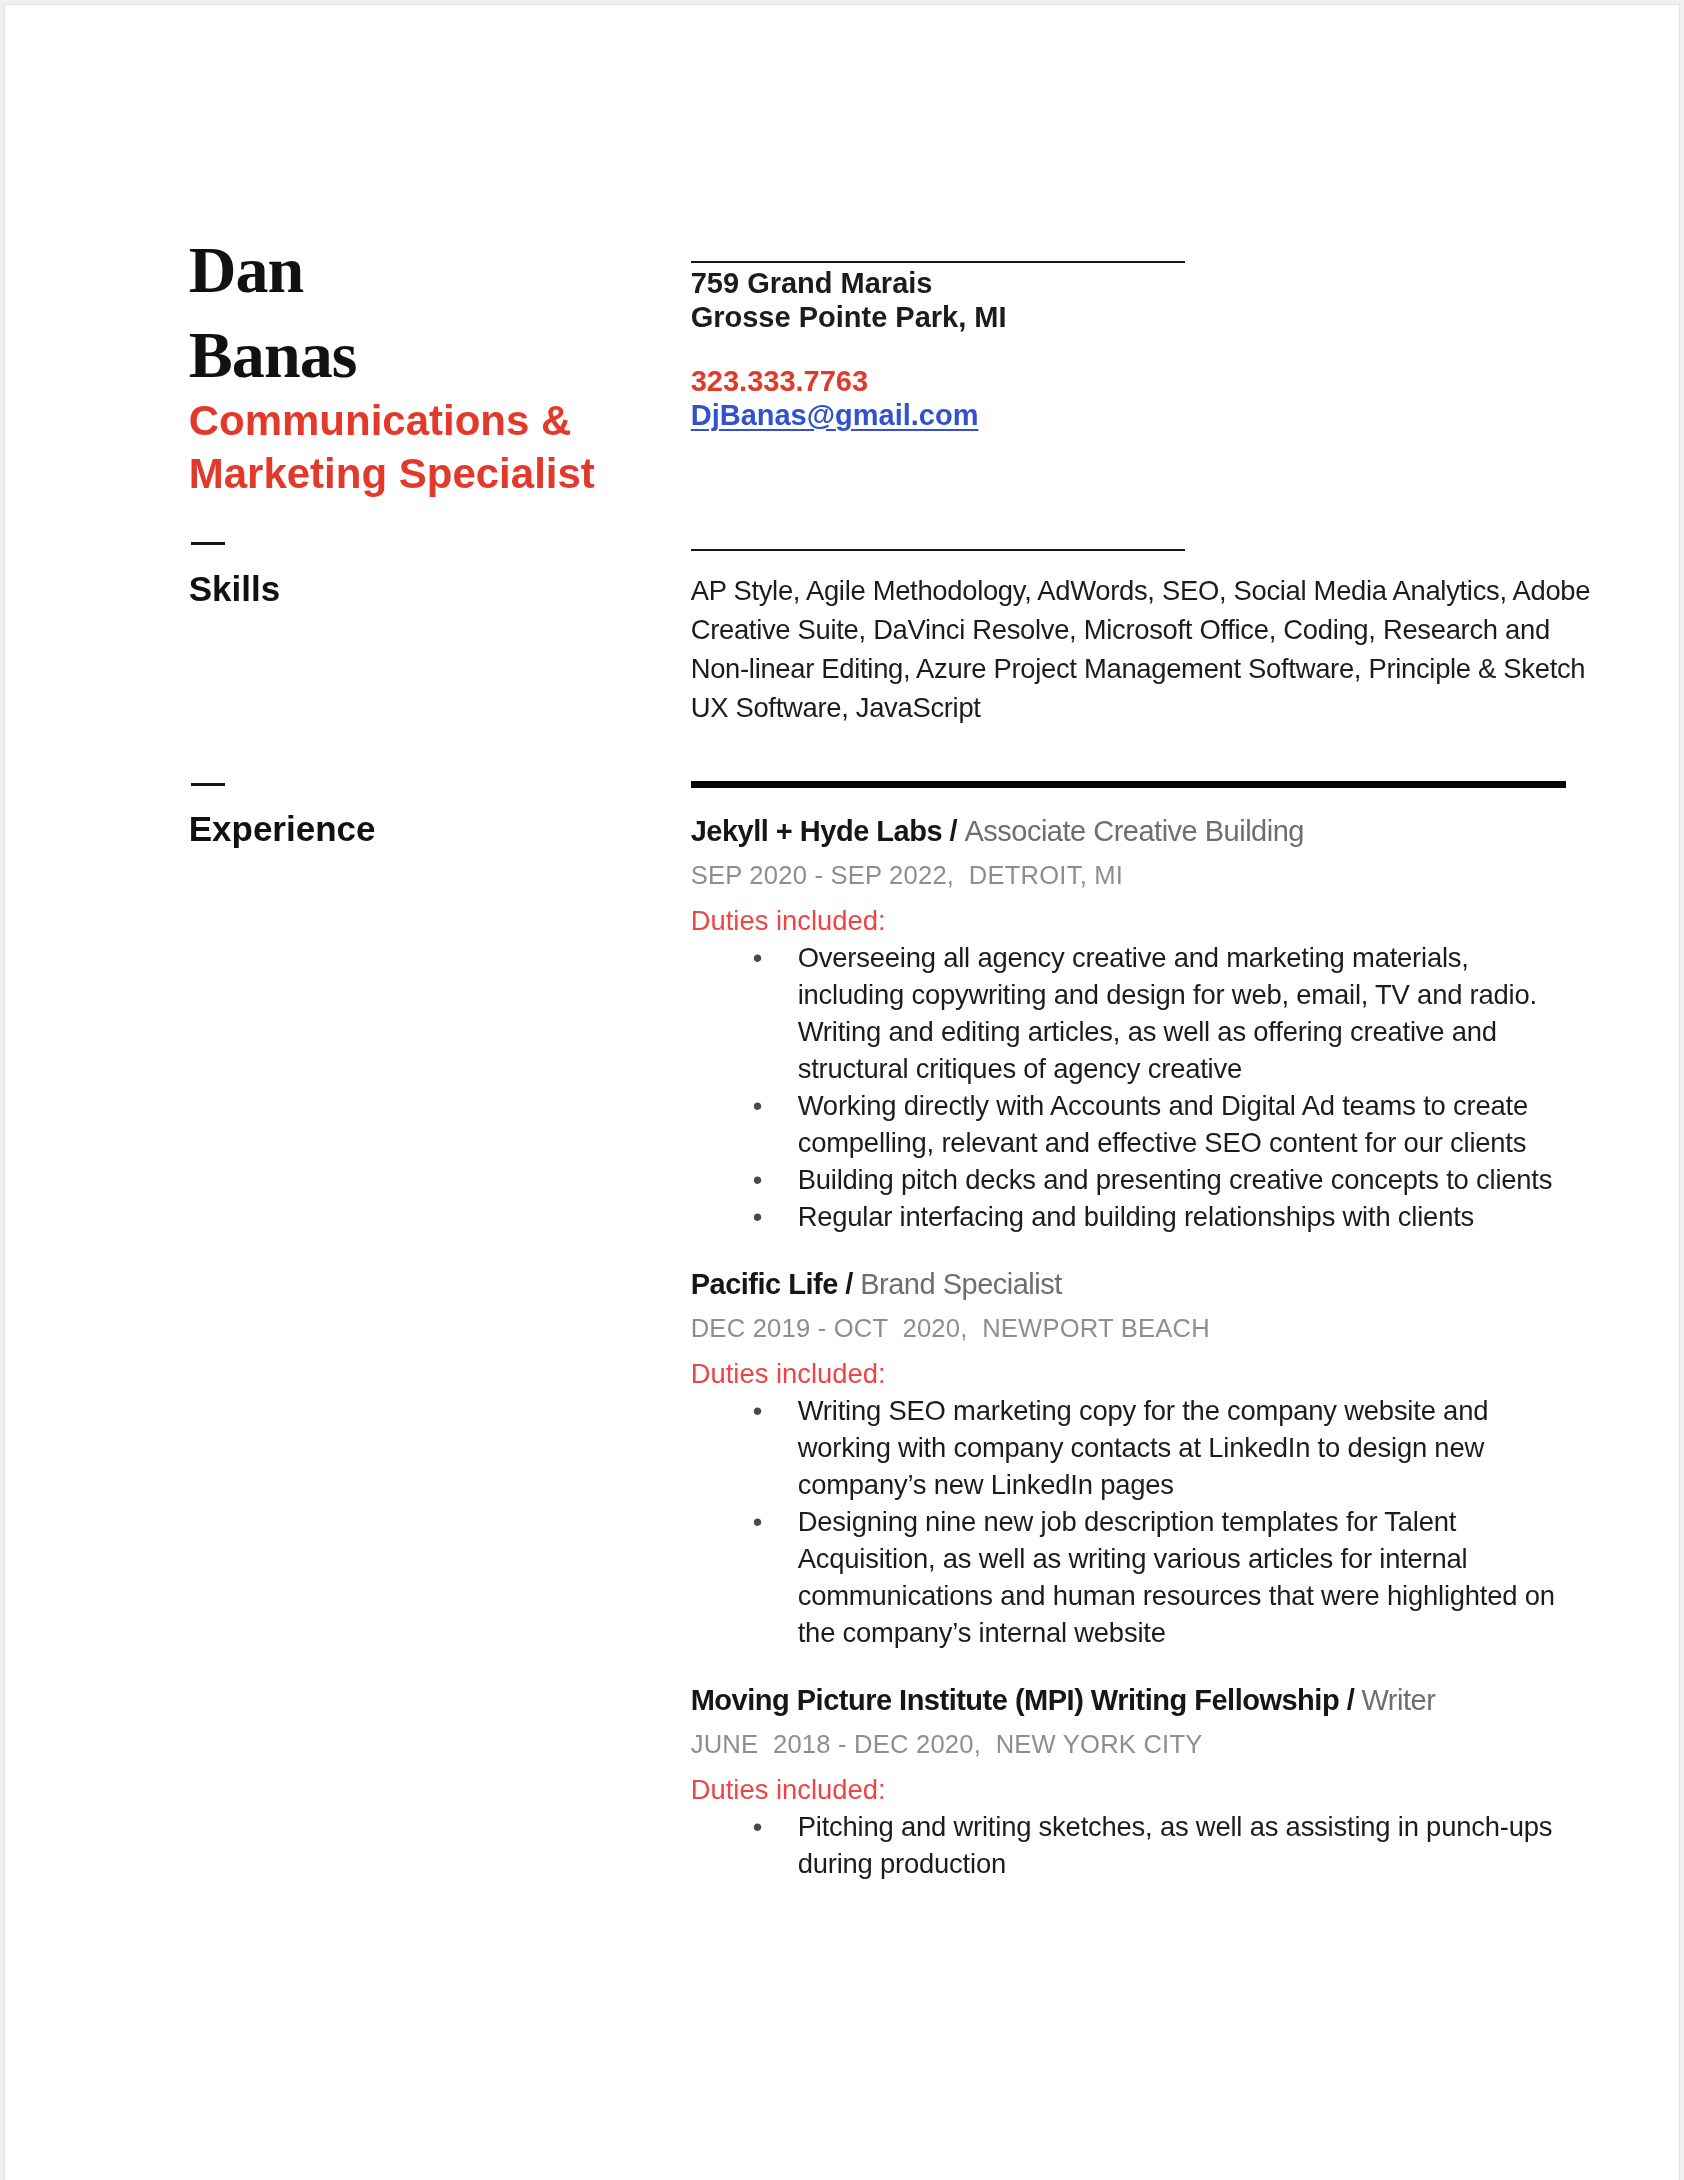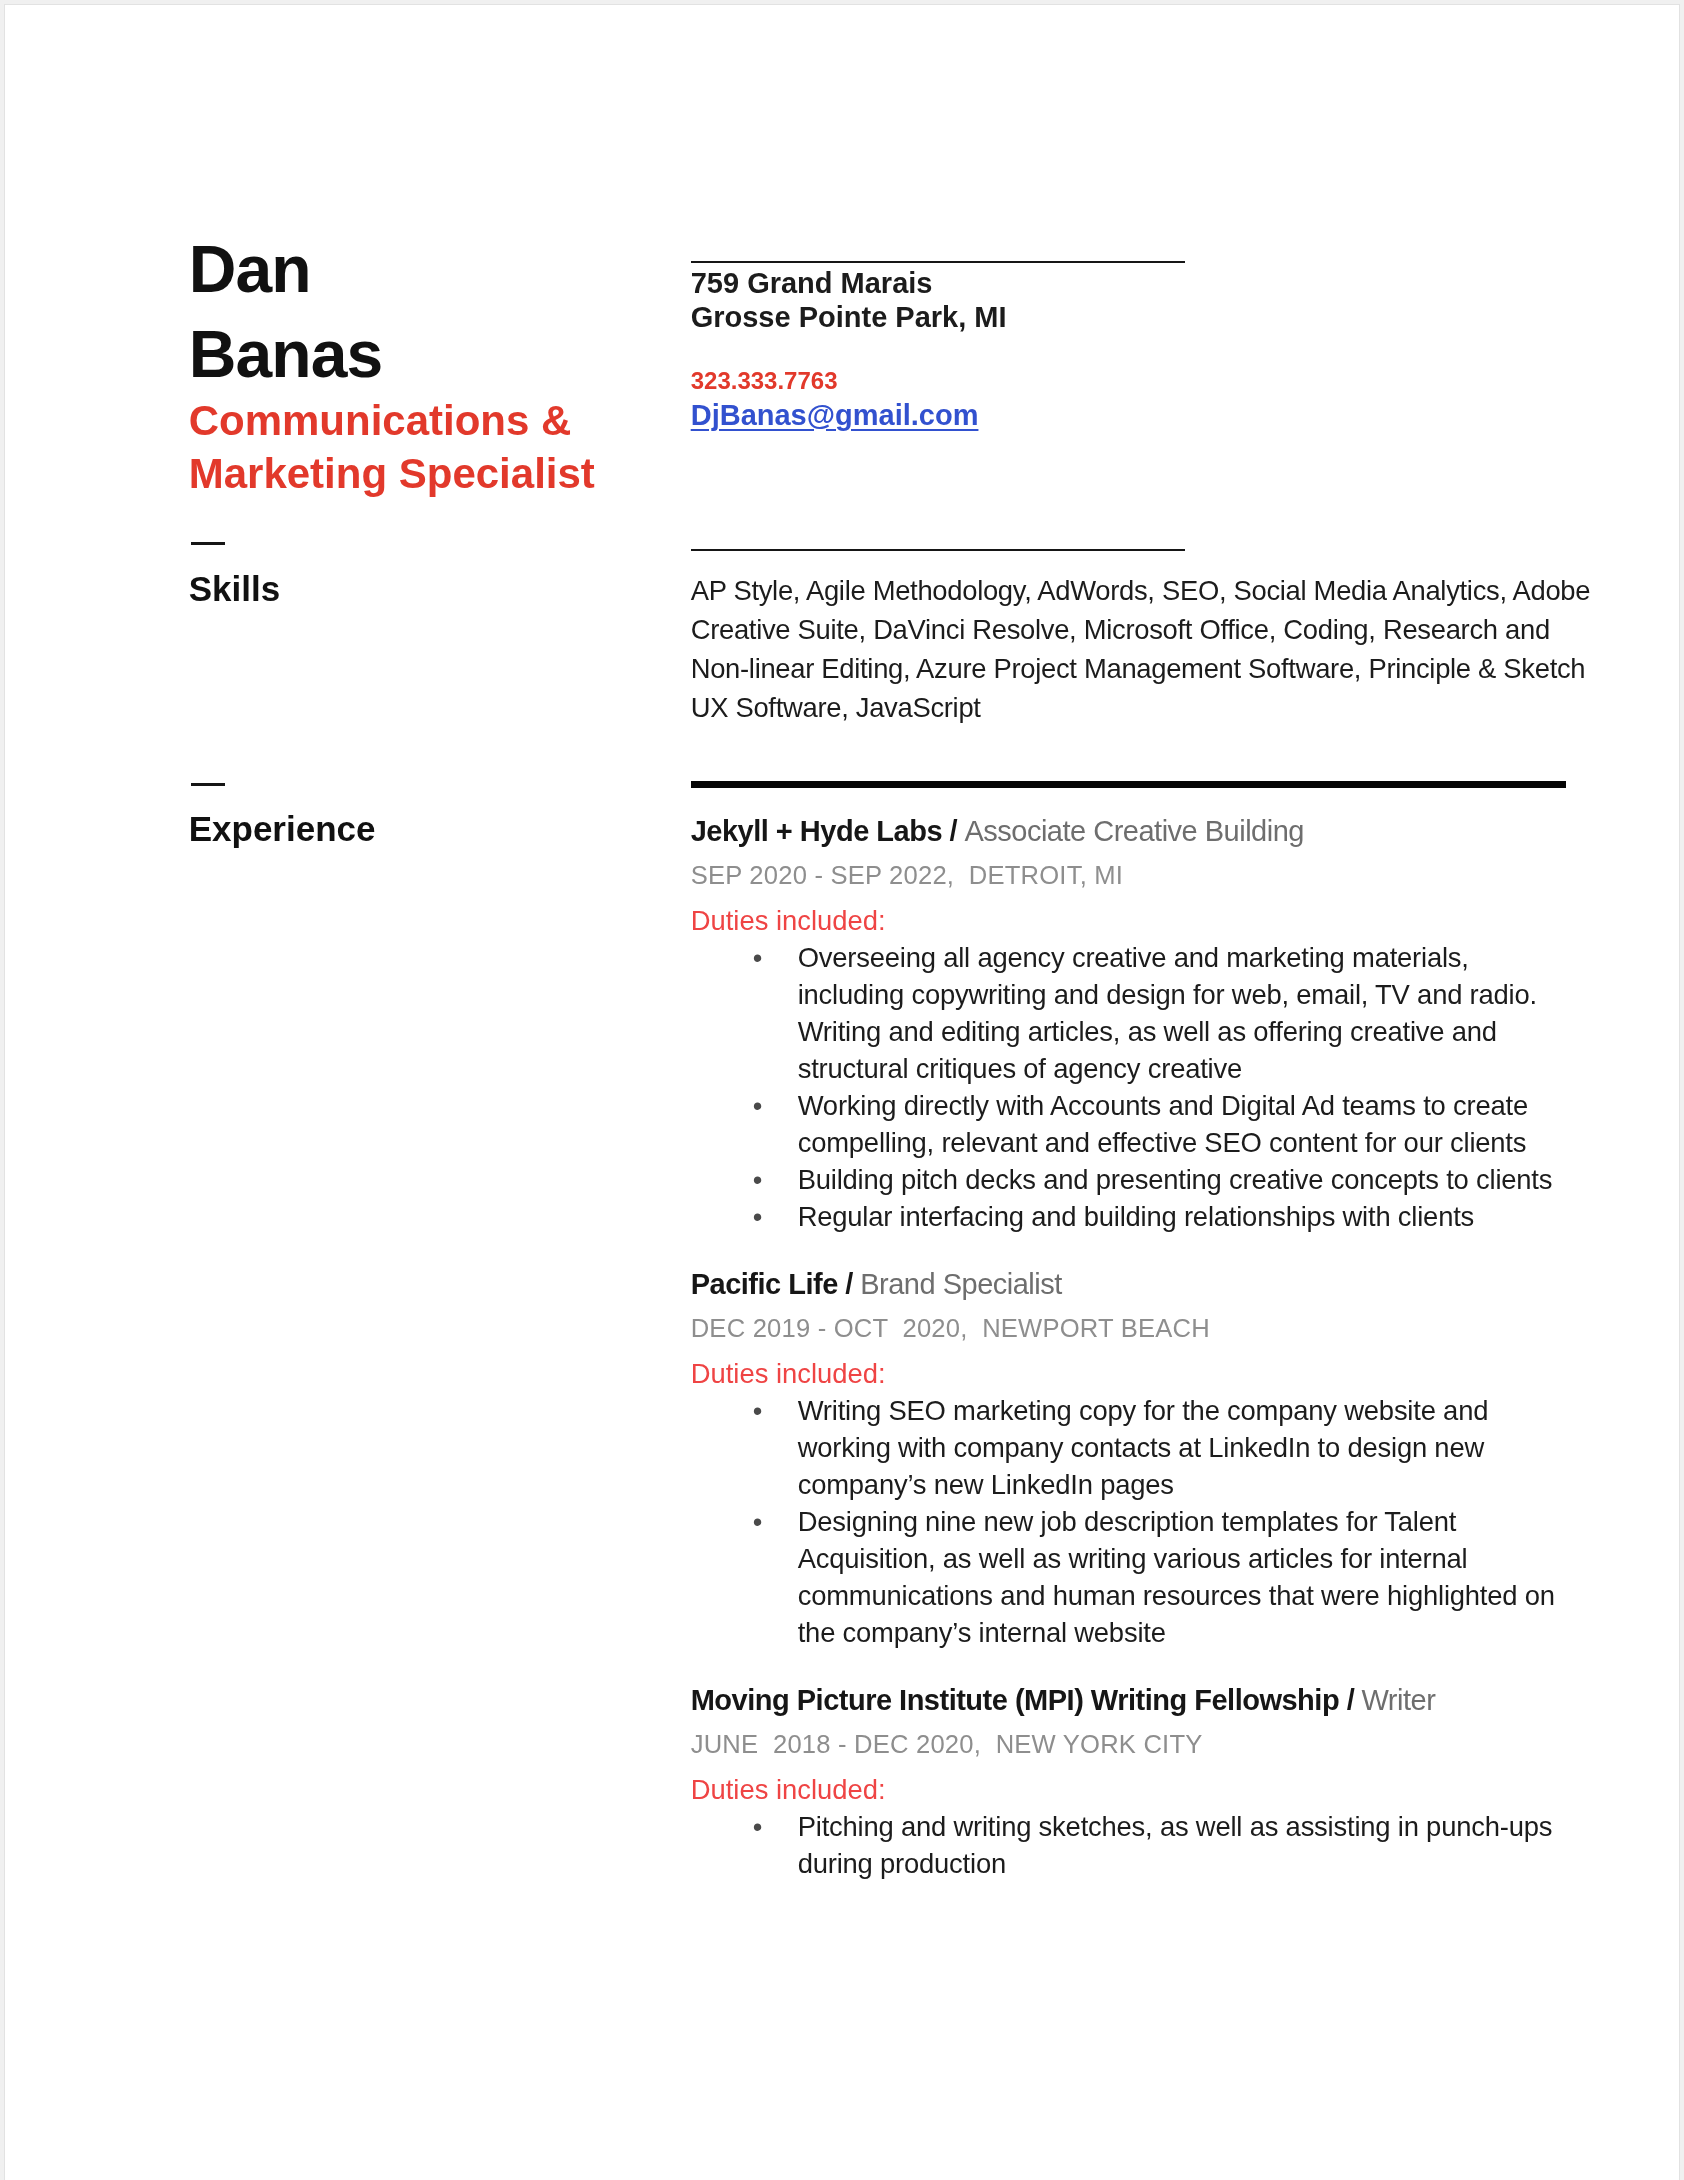--- a/index.html
+++ b/index.html
@@ -17,21 +17,21 @@
     background: #ffffff;
     border: 0.9px solid #e2e2e2;
     border-bottom: none;
     box-sizing: border-box;
   }
 
   
   .name-block {
     position: absolute; left: 184px; top: 222px;
     font-size: 66px; line-height: 85px; font-weight: 700;
-    color: #111; letter-spacing: -0.9px;
+    color: #111; letter-spacing: -0.9px; font-family: Liberation Serif, serif;
   }
   .subtitle {
     position: absolute; left: 184px; top: 389px; width: 475px;
     font-size: 42px; line-height: 53px; font-weight: 700;
   }
   .section-dash {
     position: absolute; left: 186px;
     width: 34px; height: 3.7px; background: #151515;
   }
   .dash-skills { top: 537px; }
@@ -54,21 +54,21 @@
     position: absolute; left: 686px; top: 776px;
     width: 875px; height: 7.3px; background: #050505;
   }
 
   .contact-address {
     position: absolute; left: 686px; top: 261px;
     font-size: 29px; line-height: 34px; color: #1c1c1c; font-weight: bold;
   }
   .contact-phone {
     position: absolute; left: 686px; top: 359px;
-    font-size: 24px; line-height: 34px; font-weight: 700;
+    font-size: 29px; line-height: 34px; font-weight: 700;
   }
   .contact-email {
     position: absolute; left: 686px; top: 393px;
     font-size: 29px; line-height: 34px; font-weight: 700;
   }
   .contact-email a { text-decoration: underline; text-decoration-thickness: 1.8px; text-underline-offset: 3.7px; }
 
   .skills-text {
     position: absolute; left: 686px; top: 566px;
     width: 900px;

